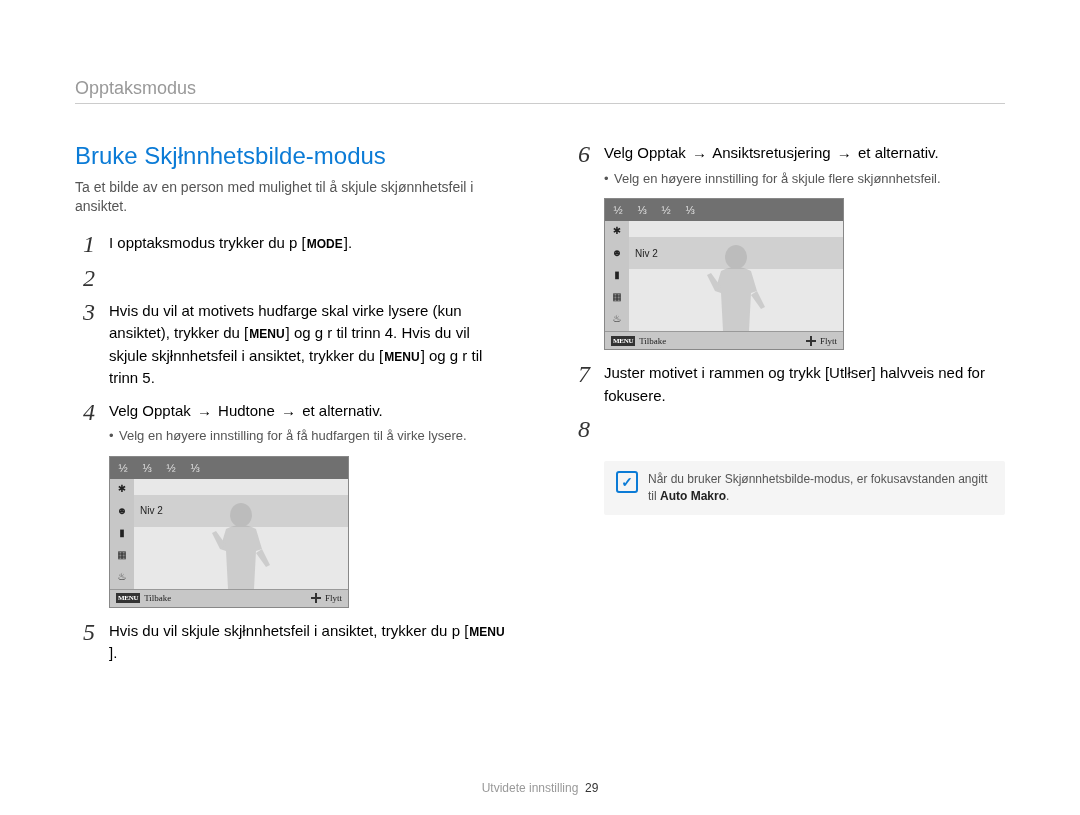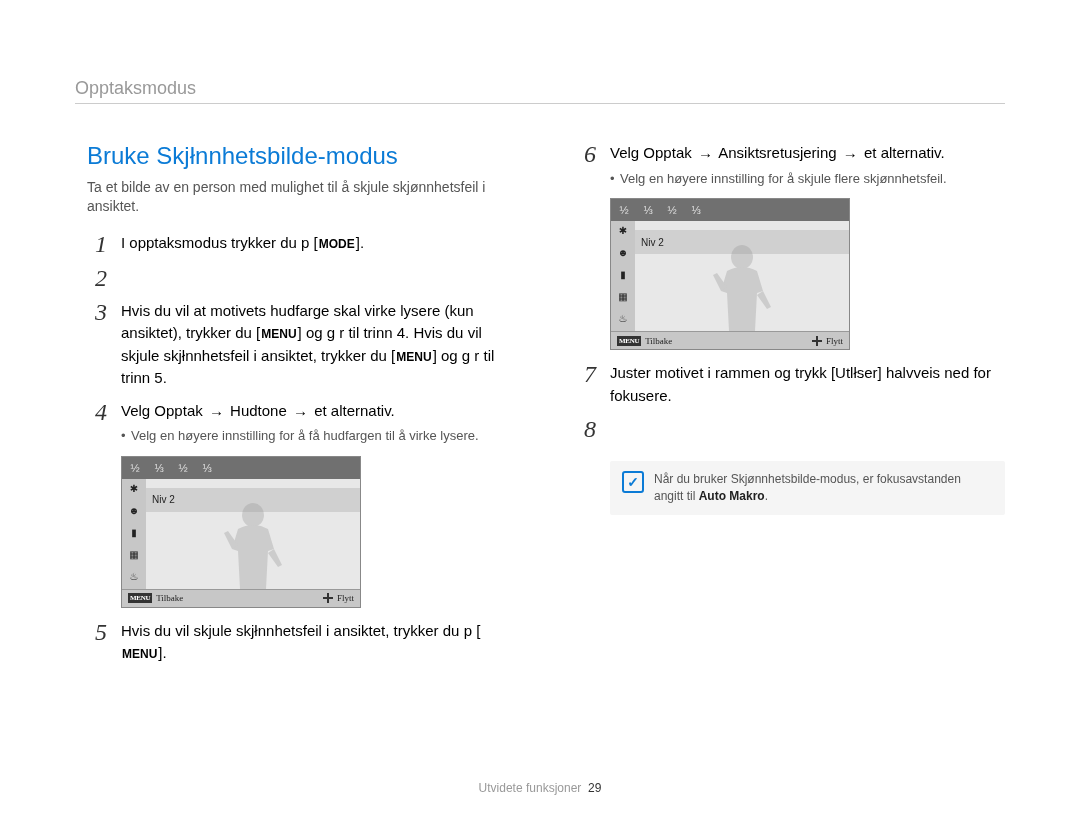--- a/index.html
+++ b/index.html
@@ -20,21 +20,20 @@
     margin-bottom: 4px;
   }
   .hr {
     border: none;
     border-top: 1px solid #ccc;
     margin-bottom: 38px;
   }
   .columns {
     display: flex;
     gap: 60px;
-    margin-left: 12px;
   }
   .col {
     flex: 1;
     min-width: 0;
   }
   .title {
     color: #0b7bd6;
     font-size: 24px;
     font-weight: 400;
     margin-bottom: 8px;
@@ -130,24 +129,24 @@
     color: #222;
     text-align: center;
   }
   .lcd-main {
     flex: 1;
     background: #e8e8e8;
     position: relative;
   }
   .lcd-label-bar {
     position: absolute;
-    top: 9px;
+    top: 16px;
     left: 0;
     right: 0;
-    height: 24px;
+    height: 32px;
     background: #d0d0d0;
     font-size: 10px;
     color: #222;
     display: flex;
     align-items: center;
     padding-left: 6px;
   }
   .silhouette {
     position: absolute;
     bottom: 0;
@@ -386,15 +385,15 @@
         <div class="note-text">
           <span>Når du bruker Skjønnhetsbilde-modus, er fokusavstanden angitt til </span><strong>Auto Makro</strong><span>.</span>
         </div>
       </div>
 
     </div>
   </div>
 </div>
 
 <div class="footer">
-  <span>Utvidete funksjoner</span>
+  <span>Utvidete innstilling</span>
   &nbsp;<span class="pnum">29</span>
 </div>
 
 </body></html>

